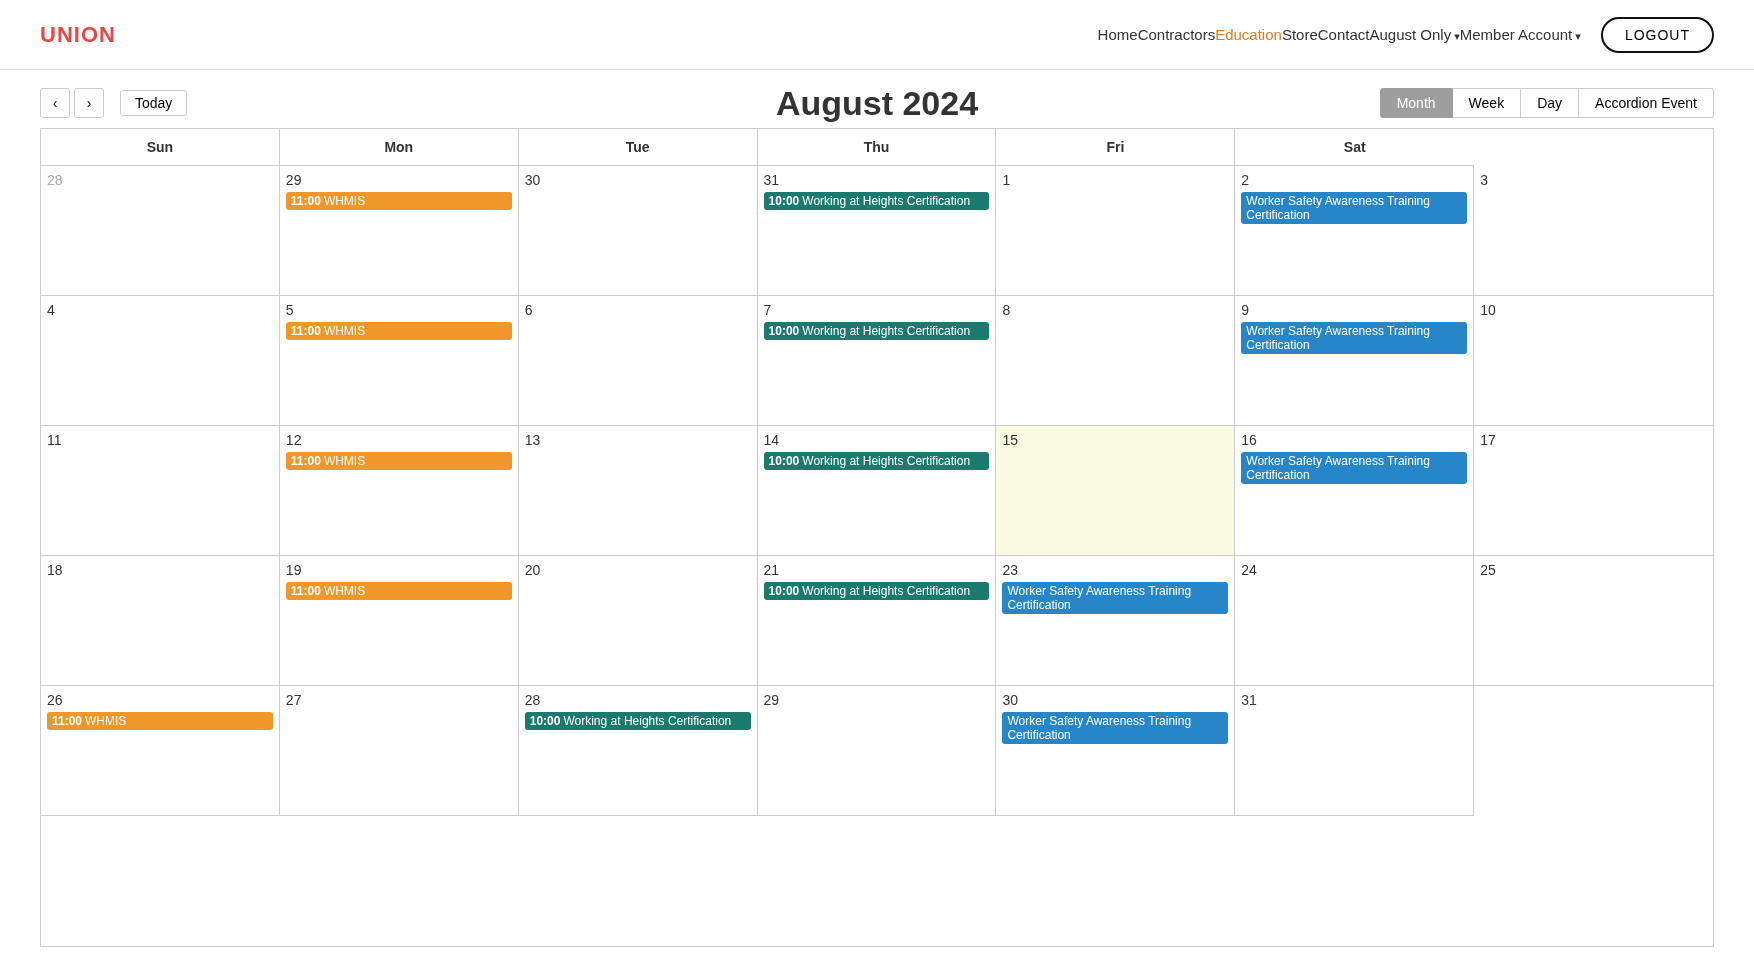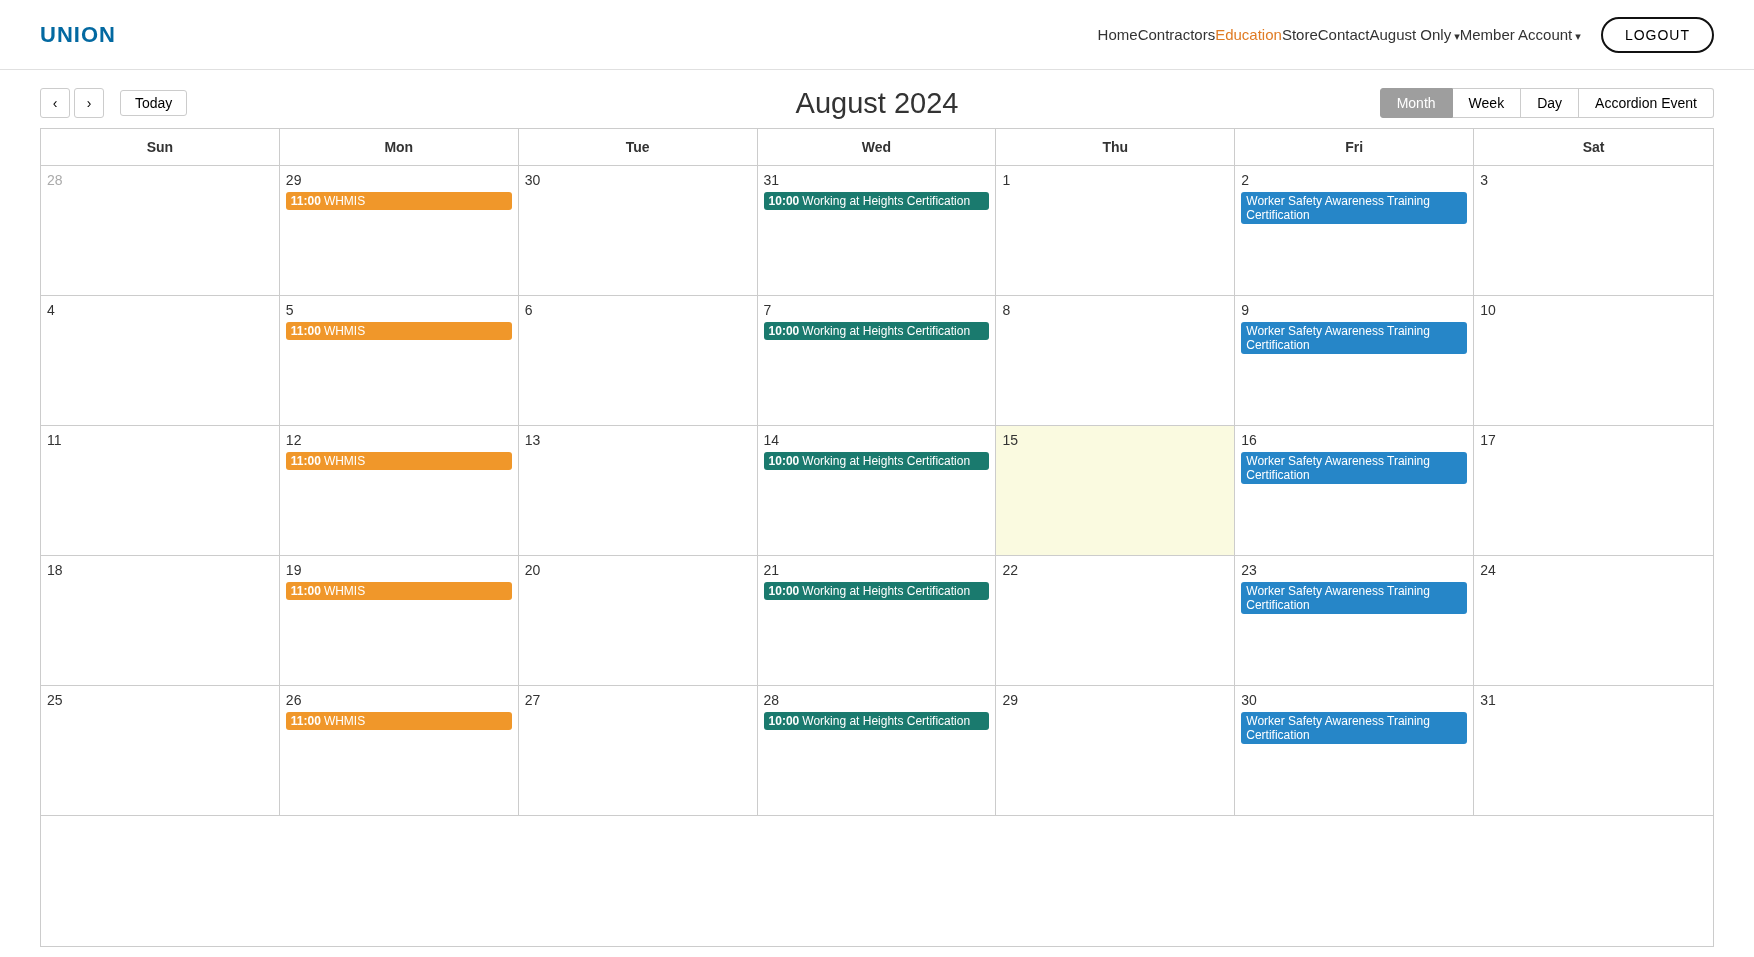--- a/index.html
+++ b/index.html
@@ -10,21 +10,21 @@
       display: flex;
       align-items: center;
       padding: 0 40px;
       height: 70px;
       border-bottom: 1px solid #e0e0e0;
     }
     .logo {
       font-weight: 900;
       font-size: 22px;
       letter-spacing: 1px;
-      color: #0369a1;
+      color: #ef4444;
       margin-right: auto;
     }
     .nav {
       display: flex;
       align-items: center;
       margin-right: 20px;
     }
     .nav a {
       text-decoration: none;
       color: #333;
@@ -73,22 +73,22 @@
       padding: 4px 14px;
       cursor: pointer;
       font-size: 14px;
       border-radius: 3px;
       margin-left: 12px;
     }
     .cal-title {
       position: absolute;
       left: 50%;
       transform: translateX(-50%);
-      font-size: 29px;
-      font-weight: 400;
+      font-size: 34px;
+      font-weight: 700;
     }
     .view-btns {
       margin-left: auto;
       display: flex;
       gap: 0;
     }
     .view-btn {
       border: 1px solid #ccc;
       background: #fff;
       padding: 6px 16px;
@@ -189,21 +189,20 @@
     <button class="view-btn">Day</button>
     <button class="view-btn">Accordion Event</button>
   </div>
 </div>
 
 <div class="calendar">
   <div class="cal-header">
     <div class="cal-header-cell">Sun</div>
     <div class="cal-header-cell">Mon</div>
     <div class="cal-header-cell">Tue</div>
-    <div class="cal-header-cell">Wed</div>
     <div class="cal-header-cell">Thu</div>
     <div class="cal-header-cell">Fri</div>
     <div class="cal-header-cell">Sat</div>
   </div>
   <div class="cal-body" id="cal-body">
   <div class="cal-cell outside-month">
         <div class="day-number">28</div>
       </div>
       <div class="cal-cell">
         <div class="day-number">29</div>
@@ -282,23 +281,20 @@
         <div class="event event-orange"><span class="event-time">11:00</span><span>WHMIS</span></div>
       </div>
       <div class="cal-cell">
         <div class="day-number">20</div>
       </div>
       <div class="cal-cell">
         <div class="day-number">21</div>
         <div class="event event-teal"><span class="event-time">10:00</span><span>Working at Heights Certification</span></div>
       </div>
       <div class="cal-cell">
-        <div class="day-number">22</div>
-      </div>
-      <div class="cal-cell">
         <div class="day-number">23</div>
         <div class="event event-blue"><span>Worker Safety Awareness Training Certification</span></div>
       </div>
       <div class="cal-cell">
         <div class="day-number">24</div>
       </div>
       <div class="cal-cell">
         <div class="day-number">25</div>
       </div>
       <div class="cal-cell">

